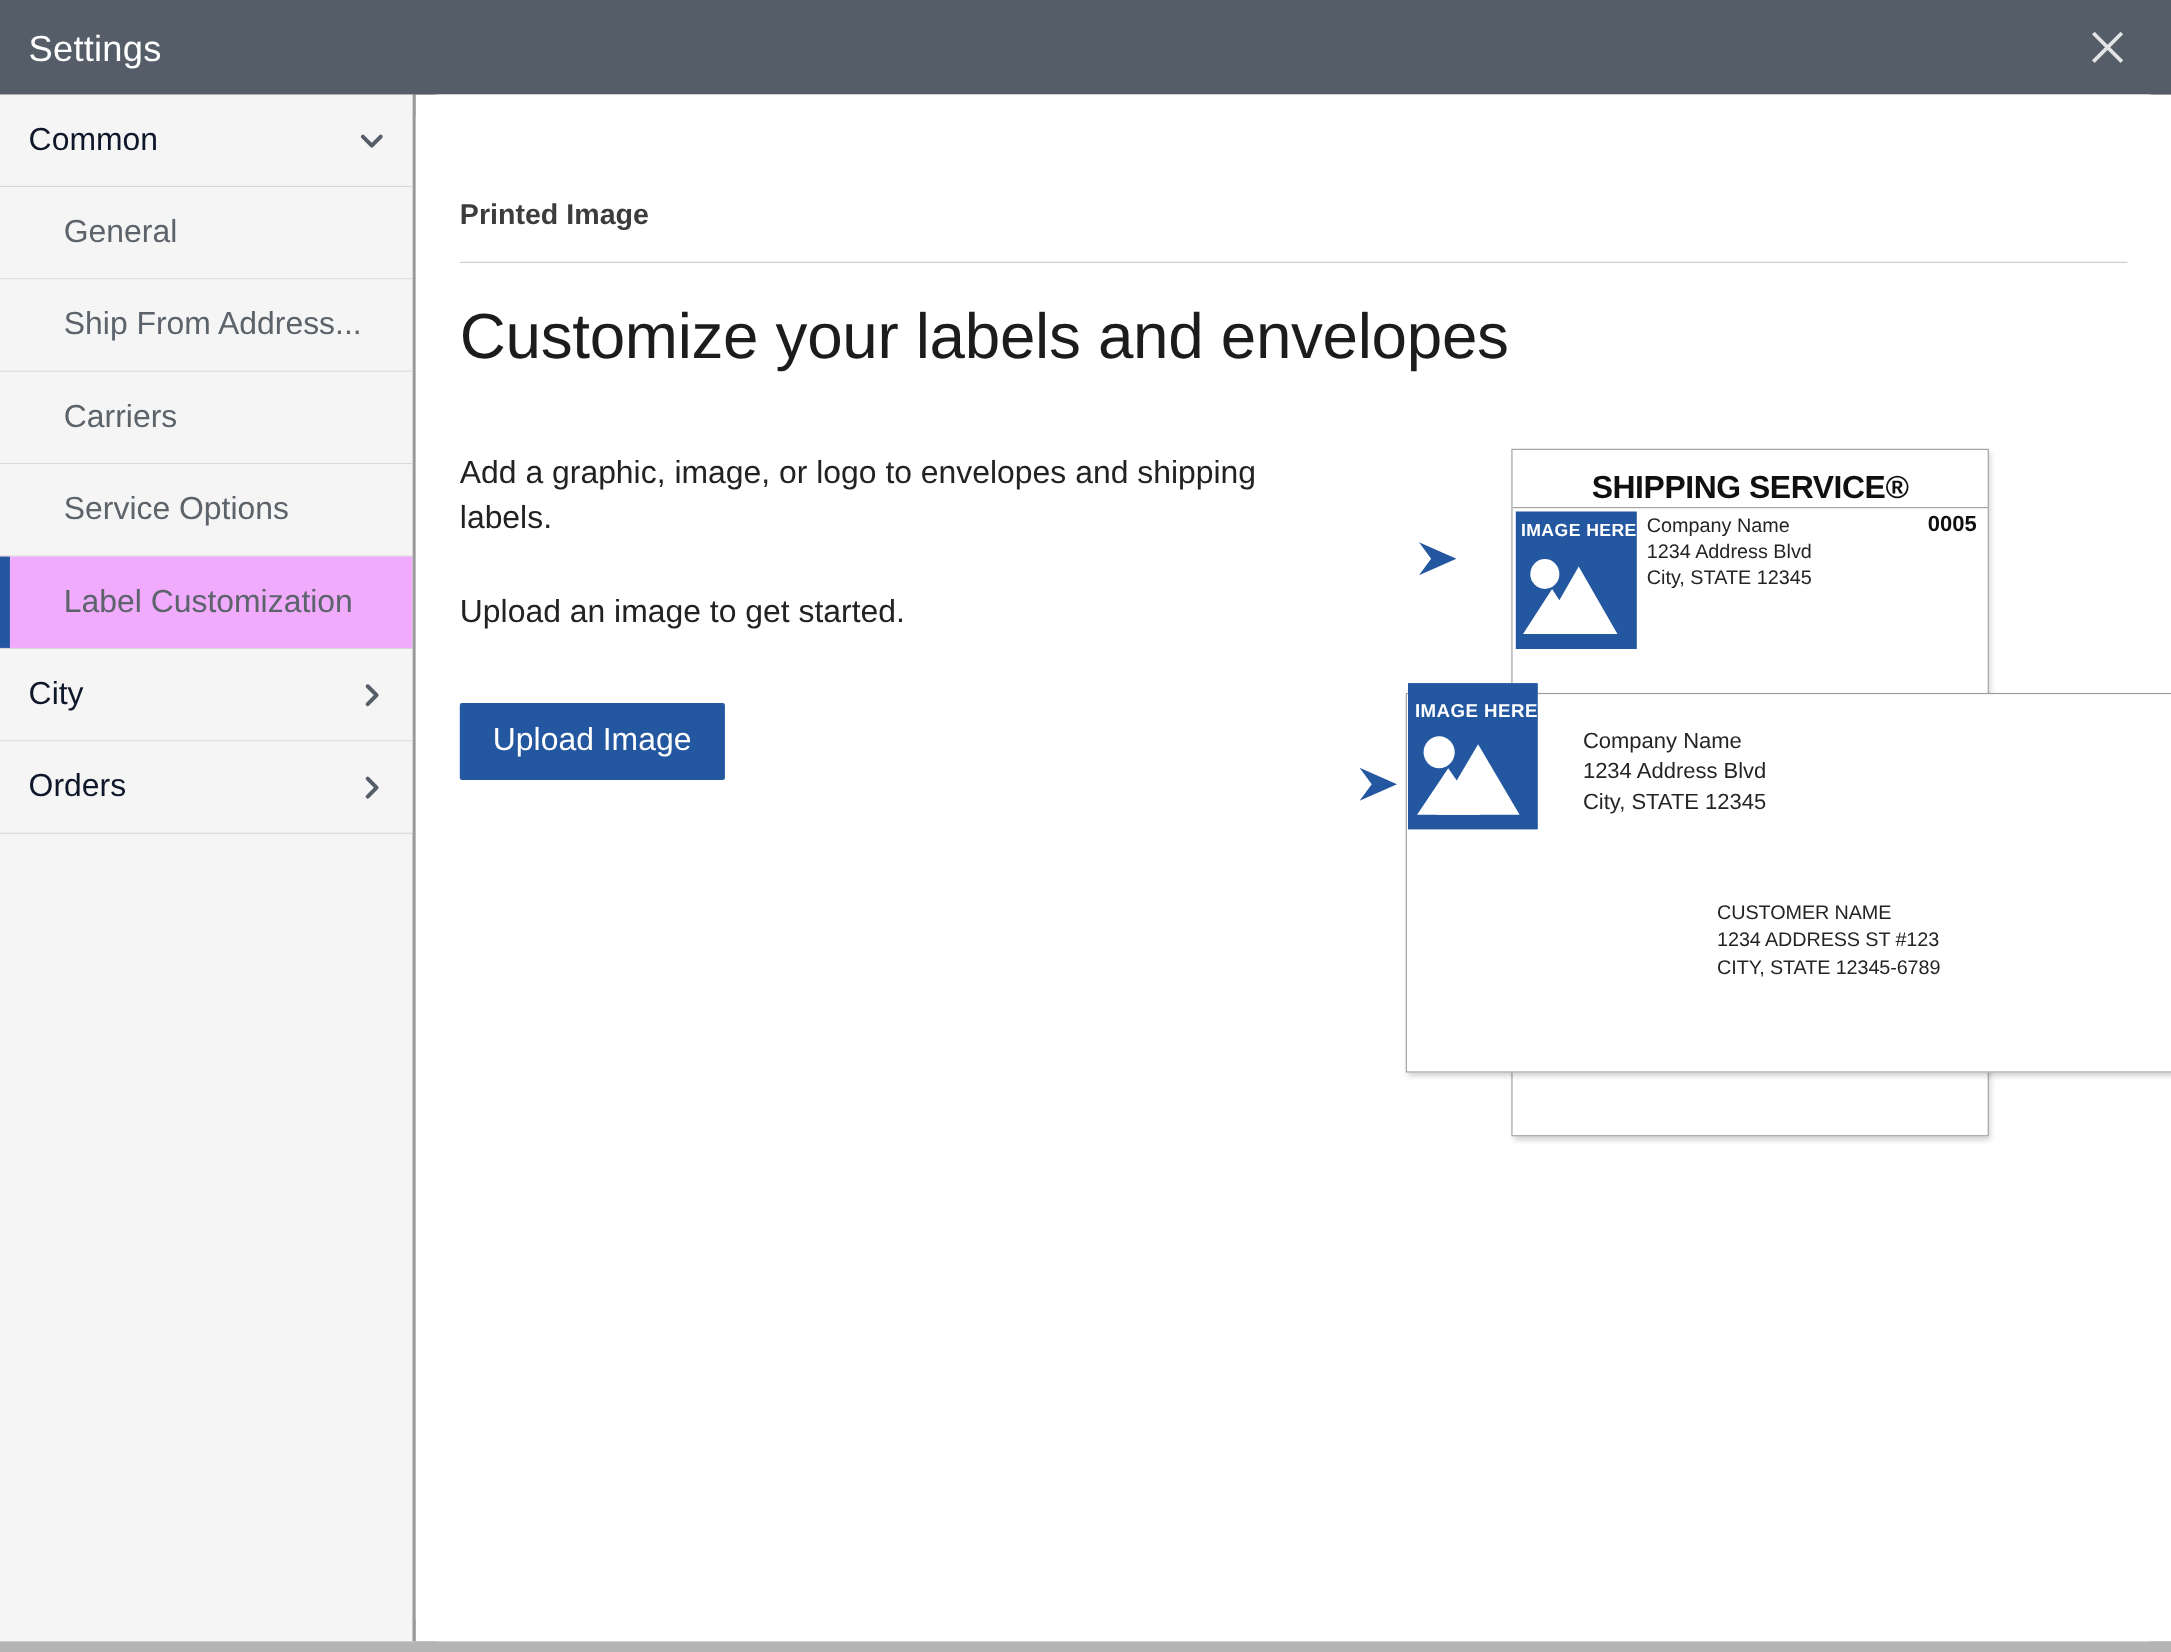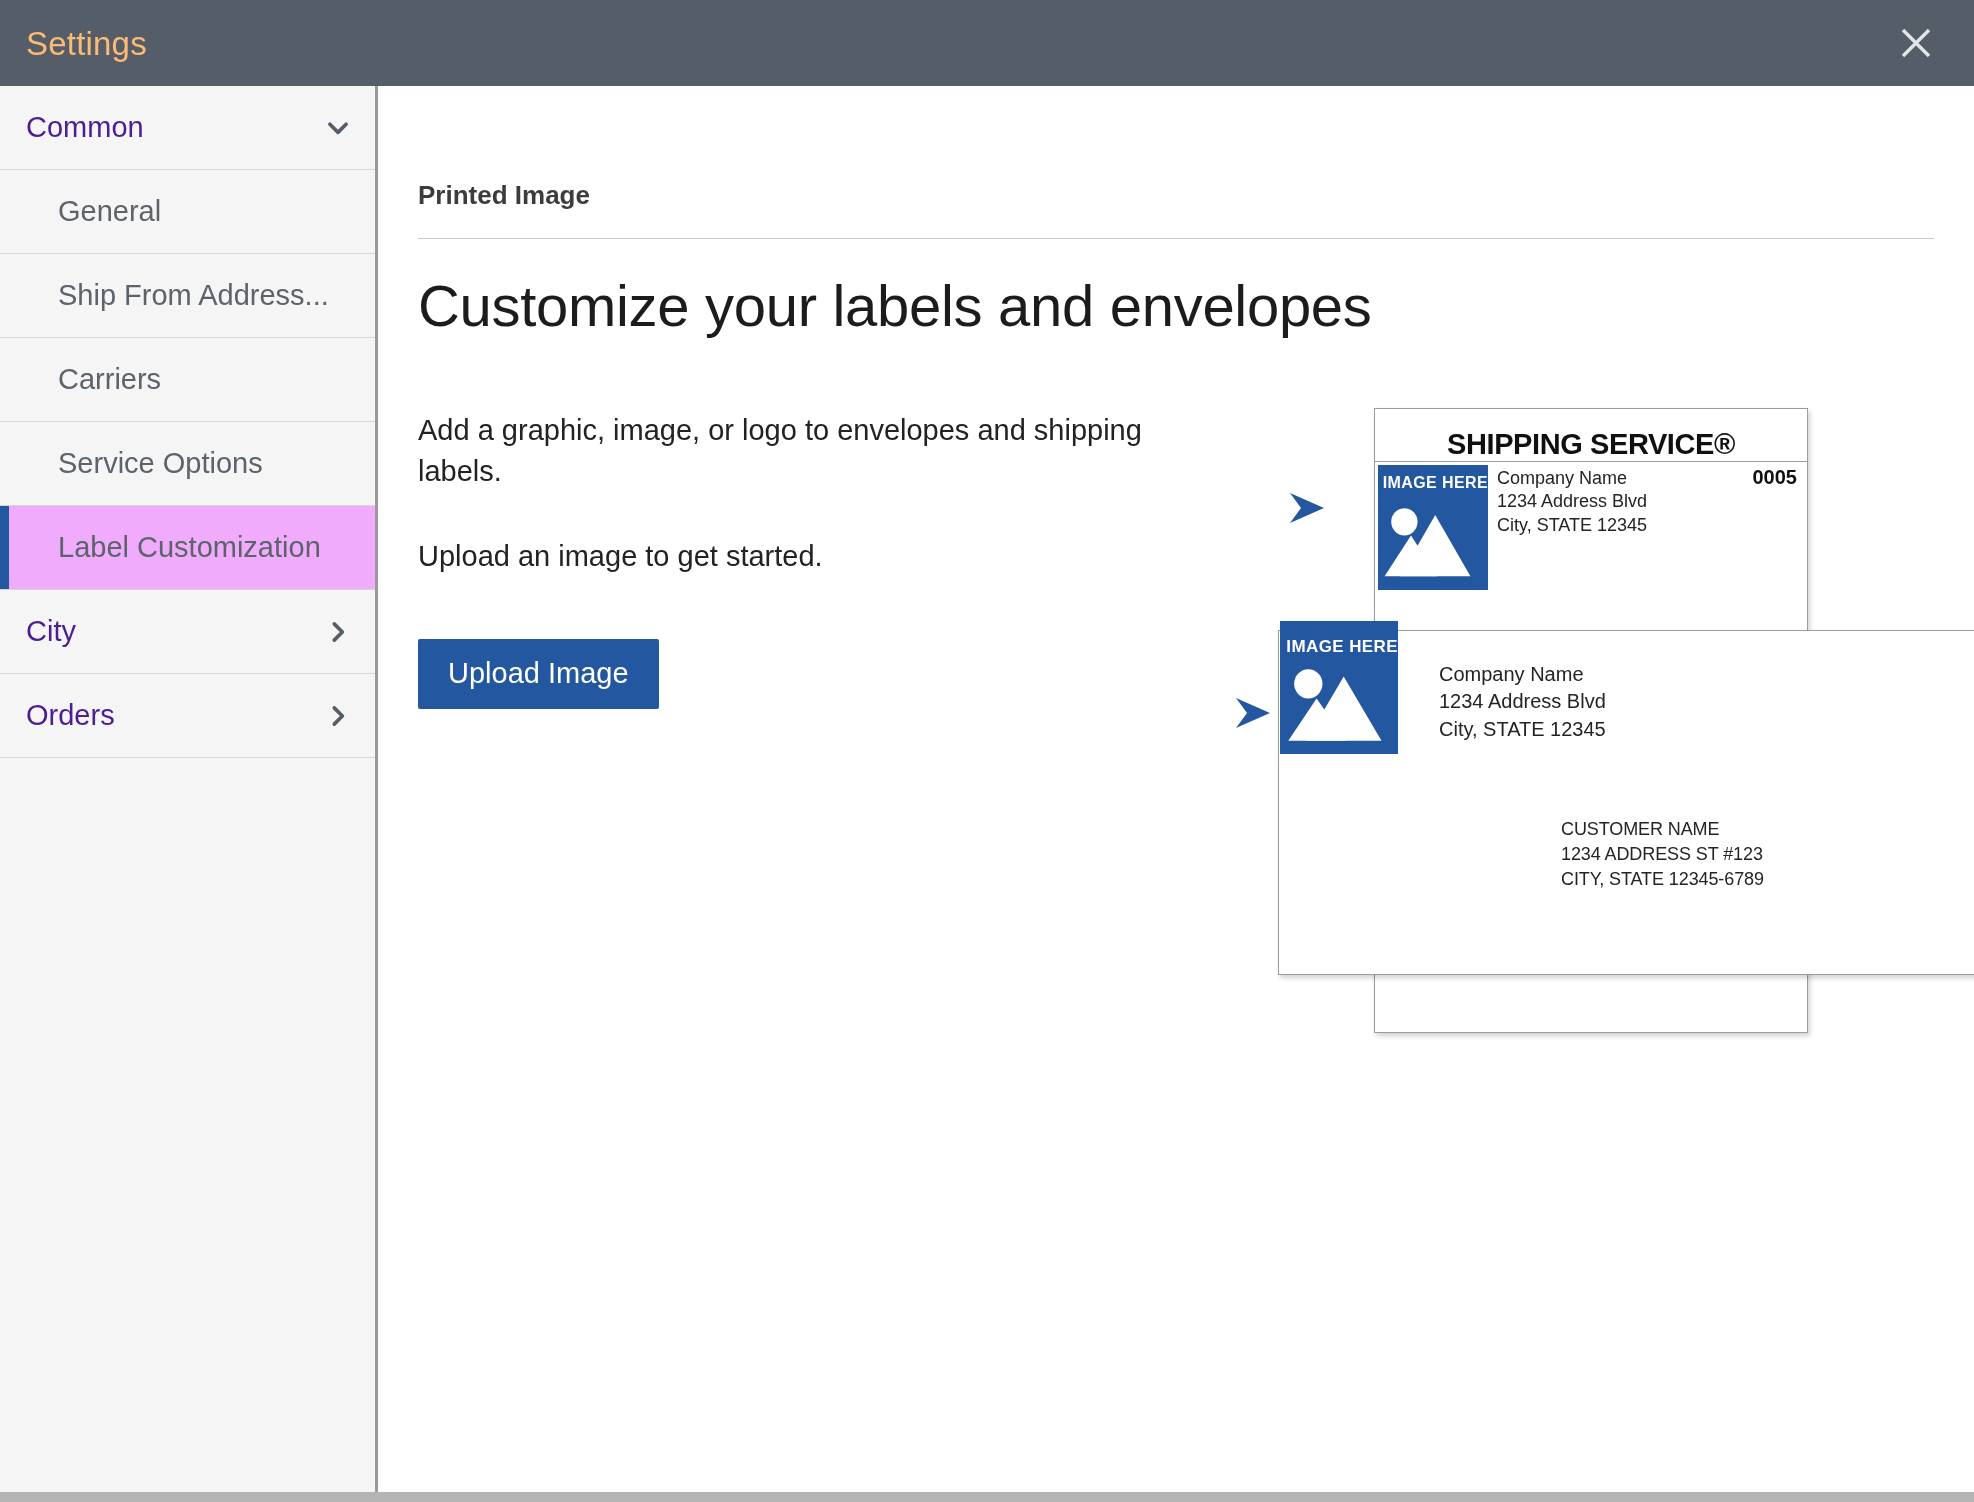--- a/index.html
+++ b/index.html
@@ -31,21 +31,21 @@
     height: 86px;
     min-height: 86px;
     background: #555e68;
     display: flex;
     align-items: center;
     justify-content: space-between;
     padding: 0 28px 0 26px;
     box-sizing: border-box;
   }
   .titlebar-title {
-    color: #fdba74;
+    color: #ffffff;
     font-size: 33px;
     font-weight: normal;
     letter-spacing: 0.2px;
     line-height: 1;
   }
   .close-btn {
     width: 56px;
     height: 56px;
     display: flex;
     align-items: center;
@@ -89,21 +89,21 @@
   }
   .nav-row.selected::before {
     content: "";
     position: absolute;
     left: 0; top: 0; bottom: 0;
     width: 9px;
     background: #23579f;
   }
   .nav-label {
     font-size: 29px;
-    color: #4c1d95;
+    color: #0f172a;
     flex: 1;
     line-height: 1;
     white-space: nowrap;
   }
   .nav-row.child .nav-label { color: #5c636b; }
   .nav-chev {
     width: 30px;
     height: 30px;
     display: flex;
     align-items: center;

